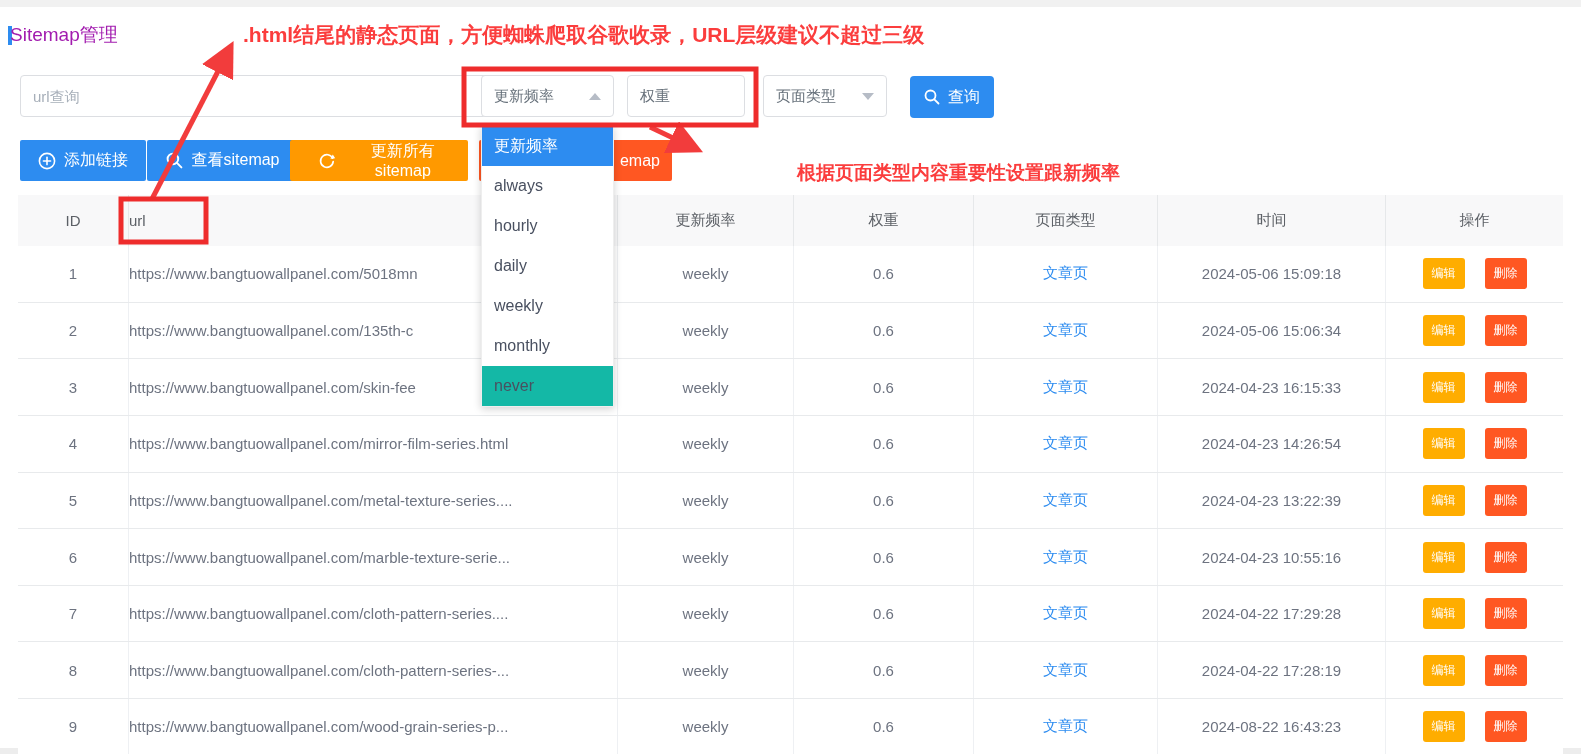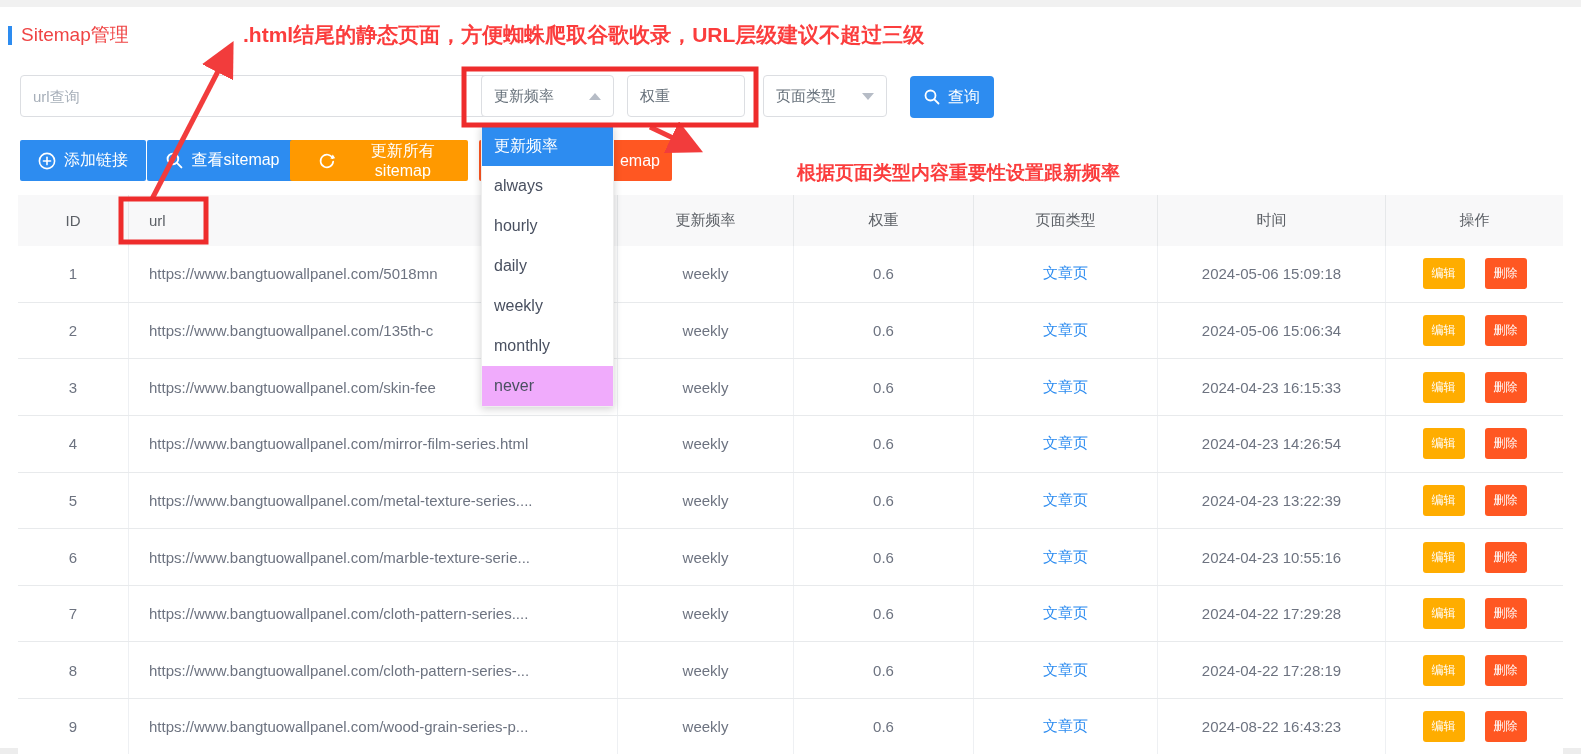--- a/index.html
+++ b/index.html
@@ -7,21 +7,21 @@
     width:1581px;height:754px;position:relative;overflow:hidden;
     background:#fff;font-family:"Liberation Sans","DejaVu Sans",sans-serif;
     color:#515a6e;
   }
   .abs{position:absolute;}
   .top-strip{left:0;top:0;width:1581px;height:7px;background:#f1f1f1;}
   .bottom-strip{left:0;top:748px;width:1581px;height:6px;background:#ededed;}
 
   
   .title-bar{left:8px;top:26px;width:4px;height:19px;background:#2d8cf0;}
-  .page-title{left:21px;top:22px;font-size:19px;color:#ef4444;}
+  .page-title{left:10px;top:22px;font-size:19px;color:#a21caf;}
 
   
   .filter-row .box{box-sizing:border-box;height:42px;border:1px solid #dcdee2;border-radius:4px;background:#fff;}
   .url-input{left:20px;top:75px;width:472px;padding:0 12px;font-size:15px;color:#515a6e;outline:none;font-family:inherit;}
   .url-input::placeholder{color:#a7afb9;}
   .select{display:flex;align-items:center;padding:0 12px;font-size:15px;color:#66707a;cursor:pointer;}
   .select .lbl{flex:1;}
   .sel-freq{left:481px;top:75px;width:133px;}
   .sel-weight{left:627px;top:75px;width:118px;}
   .sel-type{left:763px;top:75px;width:124px;}
@@ -40,39 +40,39 @@
 
   .icon-svg{display:block;}
 
   
   .table{left:18px;top:195px;width:1545px;z-index:1;}
   .thead{display:flex;height:51px;background:#f8f8f9;align-items:center;font-size:15px;color:#5c6066;}
   .tr{display:flex;height:55.65px;align-items:center;border-bottom:1px solid #e8eaec;font-size:15px;color:#6d7380;background:#fff;}
   .c{box-sizing:border-box;height:100%;display:flex;align-items:center;justify-content:center;border-left:1px solid #eef0f3;}
   .c:first-child{border-left:none;}
   .c-id{width:110px;}
-  .c-url{width:489px;justify-content:flex-start;padding-left:20px;white-space:nowrap;overflow:hidden;}
+  .c-url{width:489px;justify-content:flex-start;white-space:nowrap;overflow:hidden;}
   .c-freq{width:176px;}
   .c-weight{width:180px;}
   .c-type{width:184px;}
   .c-time{width:228px;}
   .c-ops{width:178px;gap:20px;}
   .thead .c{border-left:1px solid #e6e8ea;}
   .thead .c:first-child{border-left:none;}
   .type-link{color:#2d8cf0;cursor:pointer;}
   .mini-btn{border:none;border-radius:3px;color:#fff;font-size:12px;padding:7px 9px;cursor:pointer;font-family:inherit;}
   .mini-edit{background:#ffad00;}
   .mini-del{background:#ff5722;}
 
   
   .dropdown{left:481px;top:125px;width:133px;background:#fff;z-index:40;
     box-shadow:0 2px 8px rgba(0,0,0,.18);border:1px solid #eee;box-sizing:border-box;}
   .dd-item{height:40px;display:flex;align-items:center;padding-left:12px;font-size:16px;color:#495060;cursor:pointer;background:#fff;}
   .dd-selected{background:#2d8cf0;color:#fff;}
-  .dd-hover{background:#f0abfc;}
+  .dd-hover{background:#14b8a6;}
 
   
   .anno-svg{left:0;top:0;z-index:50;pointer-events:none;}
   .anno-note{z-index:50;color:#fb3d3d;font-weight:bold;pointer-events:none;white-space:nowrap;}
   .note-top{left:243px;top:21px;font-size:21px;}
   .note-right{left:797px;top:160px;font-size:19px;}
 </style>
 </head>
 <body>
 

